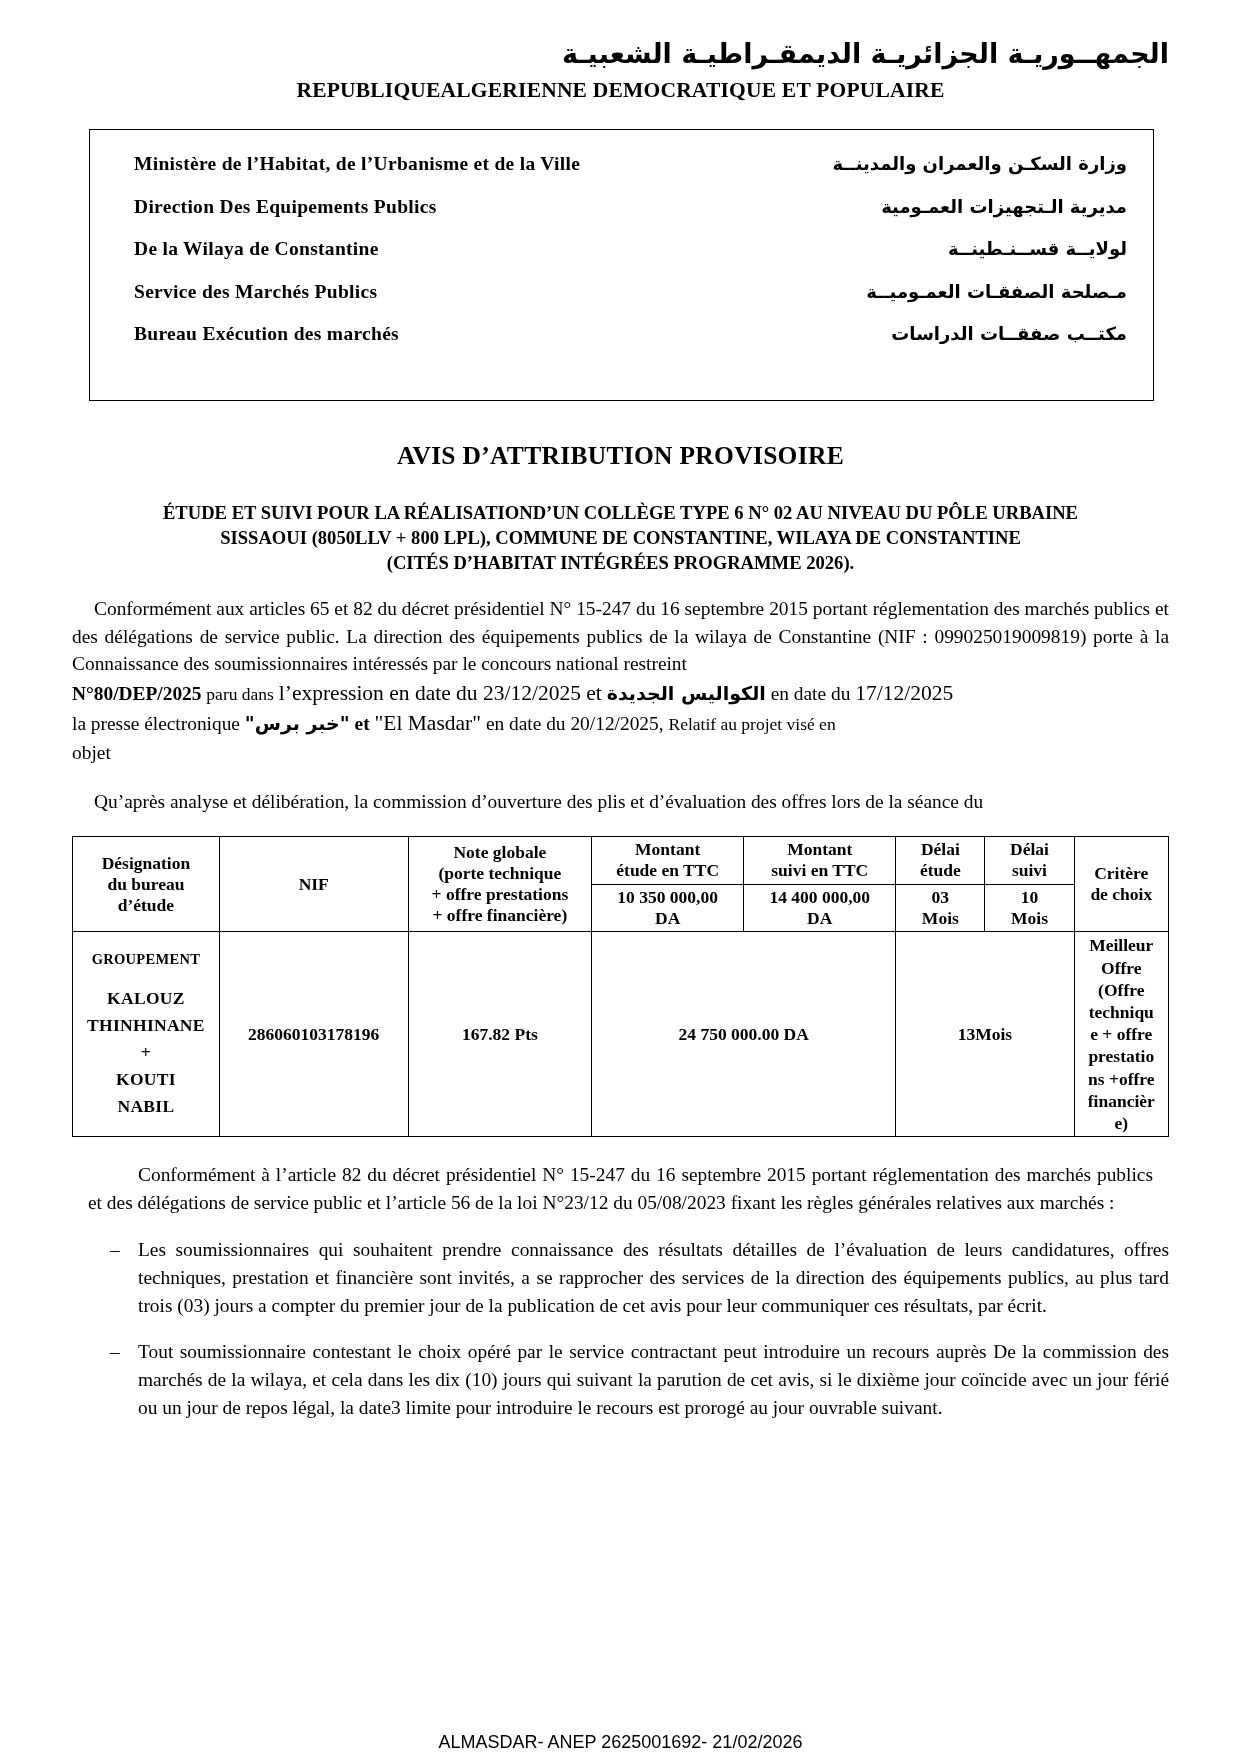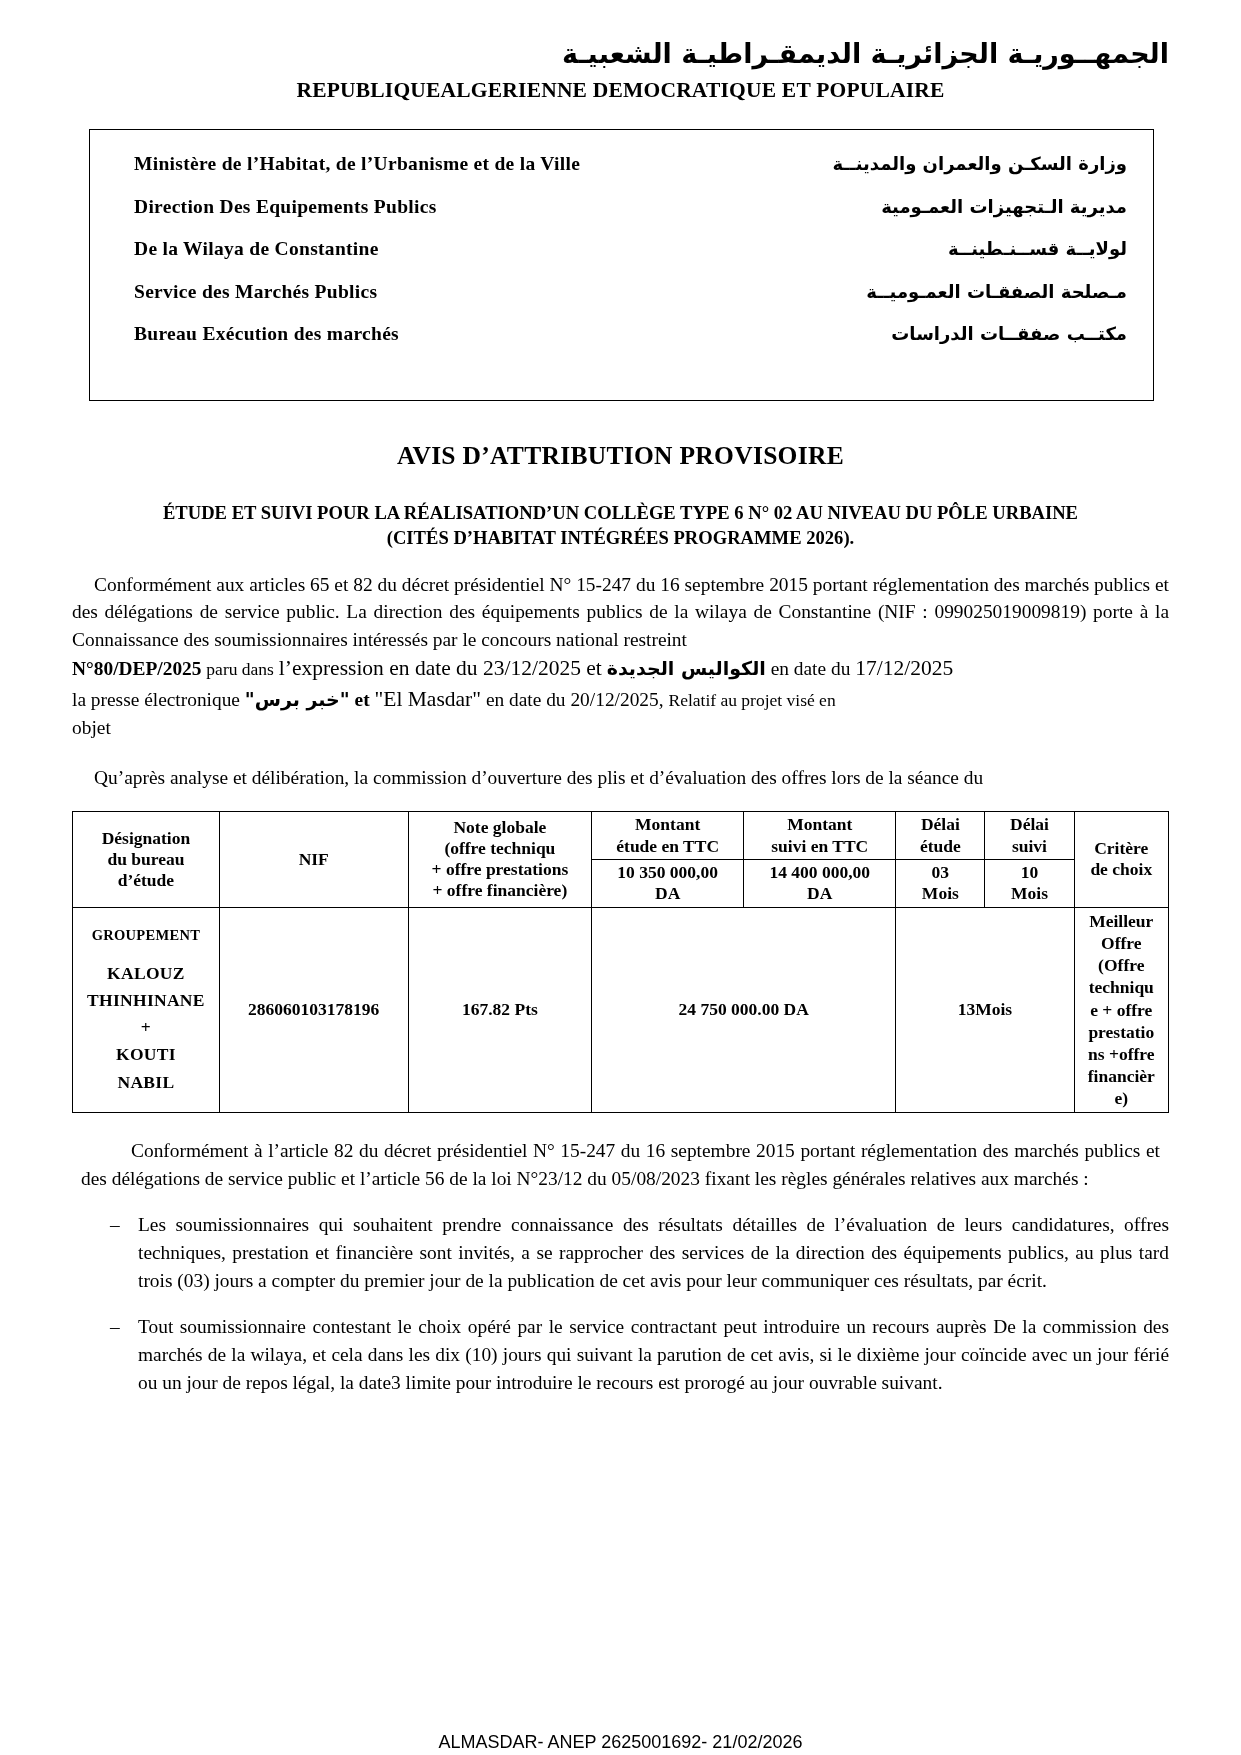--- a/index.html
+++ b/index.html
@@ -160,21 +160,21 @@
     padding: 4px 2px;
   }
 
   
   .closing {
     margin-top: 24px;
     font-size: 19.4px;
     line-height: 1.45;
     text-align: justify;
   }
-  .closing p { margin: 9px; }
+  .closing p { margin: 16px; }
   .closing .first { text-indent: 50px; }
 
   ul.bullets {
     margin: 18px 0 0 0;
     padding: 0;
     list-style: none;
   }
   ul.bullets li {
     position: relative;
     padding-left: 66px;
@@ -229,20 +229,21 @@
     <div class="ministry-row">
       <span class="ministry-fr">Bureau Exécution des marchés</span>
       <span class="ministry-ar">مكتــب صفقــات الدراسات</span>
     </div>
   </div>
 
   <div class="avis-title">AVIS D’ATTRIBUTION  PROVISOIRE</div>
 
   <div class="project-desc">
     <div>ÉTUDE ET SUIVI  POUR  LA  RÉALISATIOND’UN COLLÈGE TYPE  6  N° 02 AU NIVEAU DU PÔLE URBAINE</div>
+    <div>SISSAOUI (8050LLV + 800 LPL), COMMUNE DE CONSTANTINE, WILAYA DE CONSTANTINE</div>
     <div>(CITÉS D’HABITAT INTÉGRÉES PROGRAMME 2026).</div>
   </div>
 
   <div class="body-block">
     <p class="indent">Conformément aux articles 65 et 82 du décret présidentiel N° 15-247 du 16 septembre 2015 portant réglementation des marchés publics et des délégations de service public. La direction des équipements publics de la wilaya de Constantine (NIF : 099025019009819) porte à la Connaissance des soumissionnaires intéressés par le concours national restreint</p>
     <p>
       <span class="b">N°80/DEP/2025</span>
       <span class="small-note">paru dans</span>
       <span class="bigger">l’expression en date du 23/12/2025 et</span>
       <span class="ar-inline">الكواليس الجديدة</span>
@@ -279,21 +280,21 @@
     <tbody>
       <tr>
         <td rowspan="2">
           <div>Désignation</div>
           <div>du  bureau</div>
           <div>d’étude</div>
         </td>
         <td rowspan="2">NIF</td>
         <td rowspan="2">
           <div>Note globale</div>
-          <div>(offre techniqu</div>
+          <div>(porte technique</div>
           <div>+ offre prestations</div>
           <div>+ offre financière)</div>
         </td>
         <td class="nowrap-pad">
           <div>Montant</div>
           <div>étude en TTC</div>
         </td>
         <td class="nowrap-pad">
           <div>Montant</div>
           <div>suivi en TTC</div>

